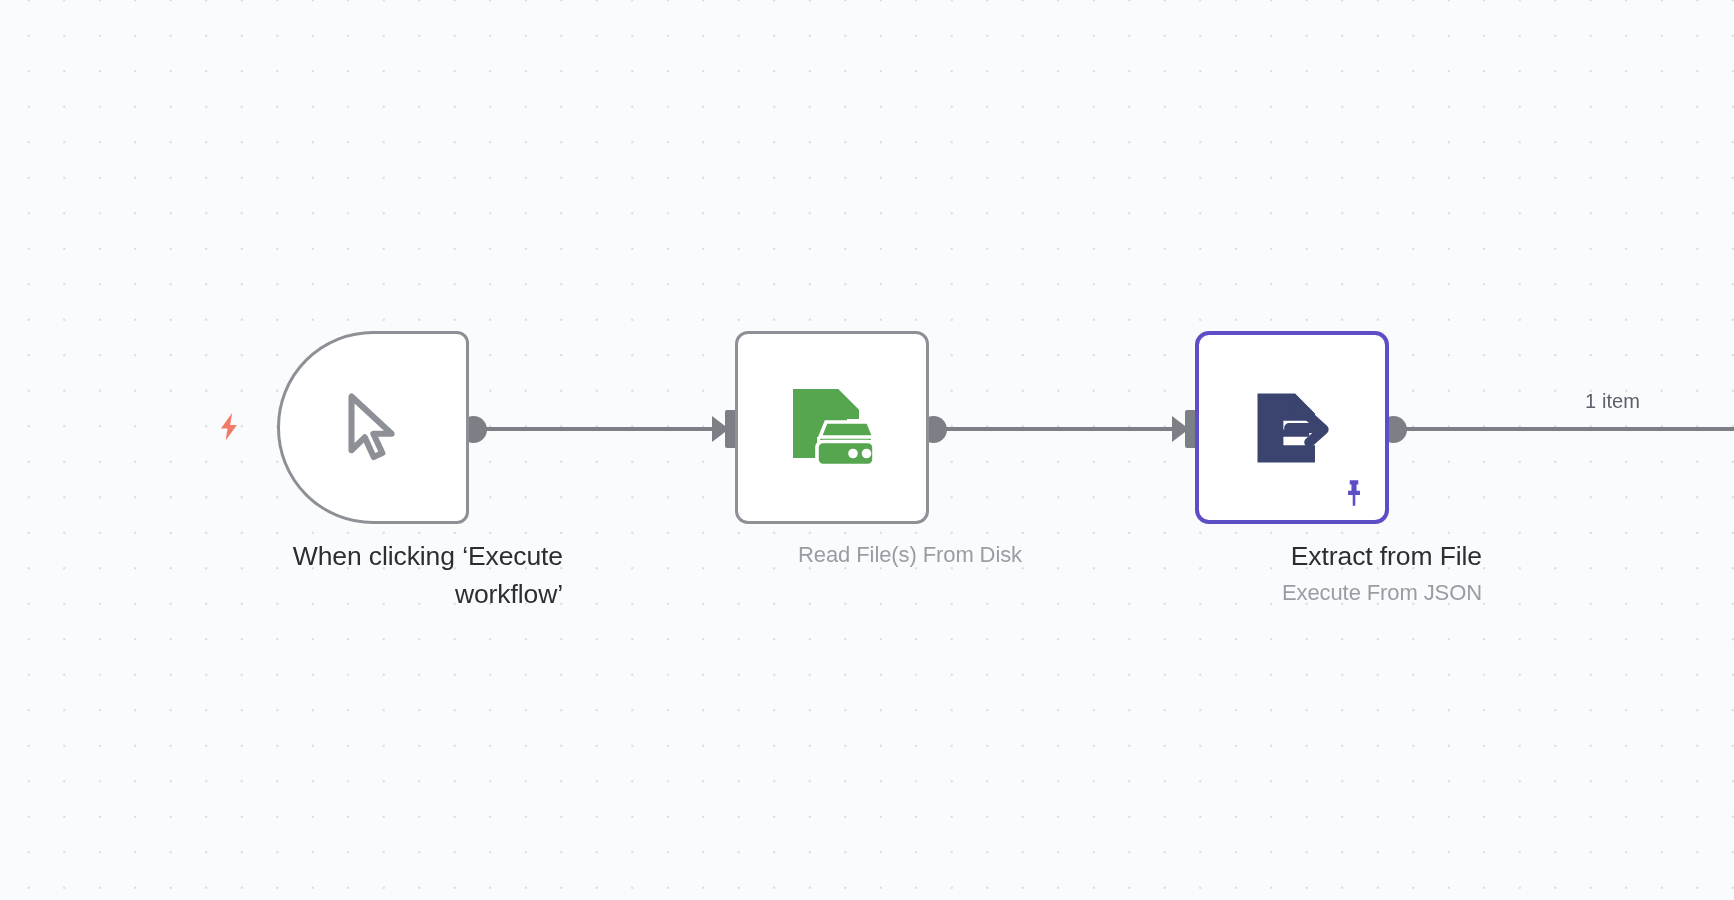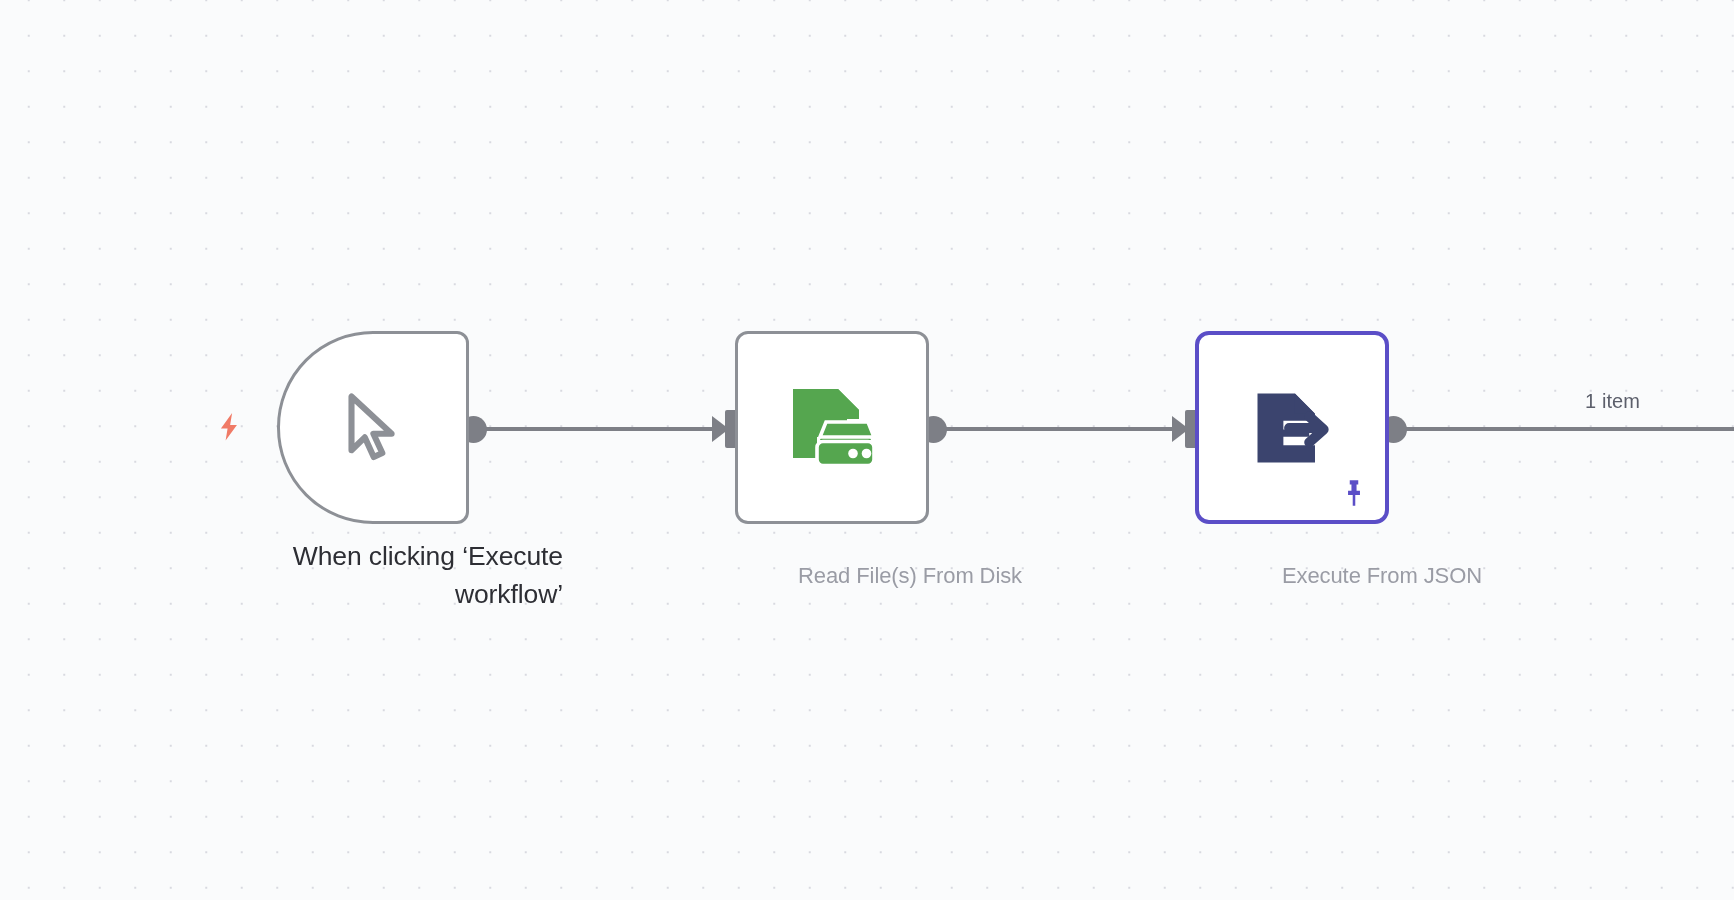--- a/index.html
+++ b/index.html
@@ -117,21 +117,21 @@
     line-height: 1.45;
     color: #2d2e34;
     font-weight: 400;
     letter-spacing: -.1px;
   }
   .node-subtitle {
     font-size: 22px;
     line-height: 1.5;
     color: #9a9ca5;
     font-weight: 400;
-    margin-top: 22px;
+    margin-top: 1px;
     letter-spacing: -.1px;
   }
 
   
   .trigger-bolt {
     position: absolute;
     width: 34px;
     height: 34px;
   }
 
@@ -231,17 +231,18 @@
       </span>
 
       <div class="pin-badge">
         <svg class="icon-svg" viewBox="0 0 24 24" width="34" height="34">
           <path d="M9.0 3.0 H15.0 V6.0 H13.8 V10.4 H16.2 V13.4 H12.9 V21.0 H11.1 V13.4 H7.8 V10.4 H10.2 V6.0 H9.0 Z" fill="#5b4ec7"></path>
         </svg>
       </div>
     </div>
 
     <div class="node-caption" style="top:206px;">
+      <div class="node-title">Extract from File</div>
       <div class="node-subtitle">Execute From JSON</div>
     </div>
   </div>
 
 </div>
 
 </body></html>

